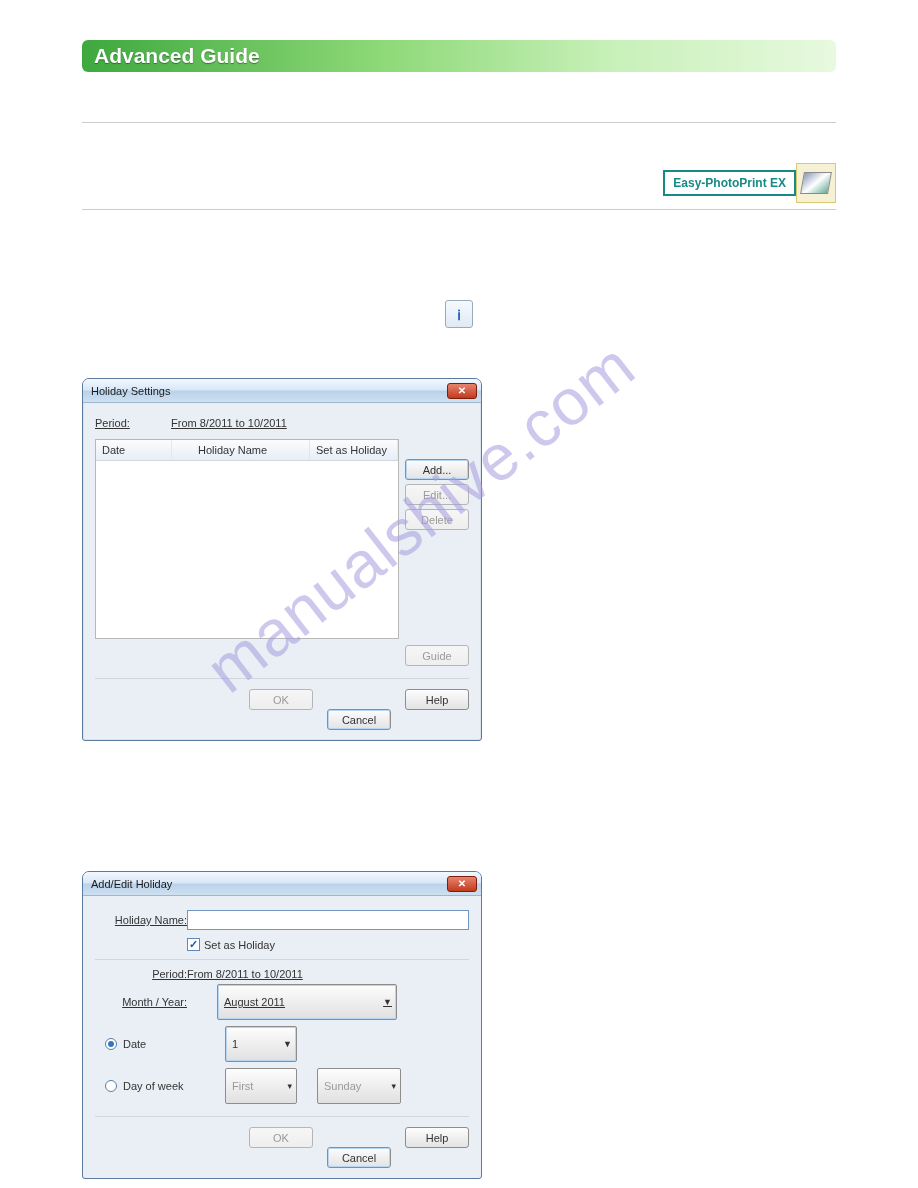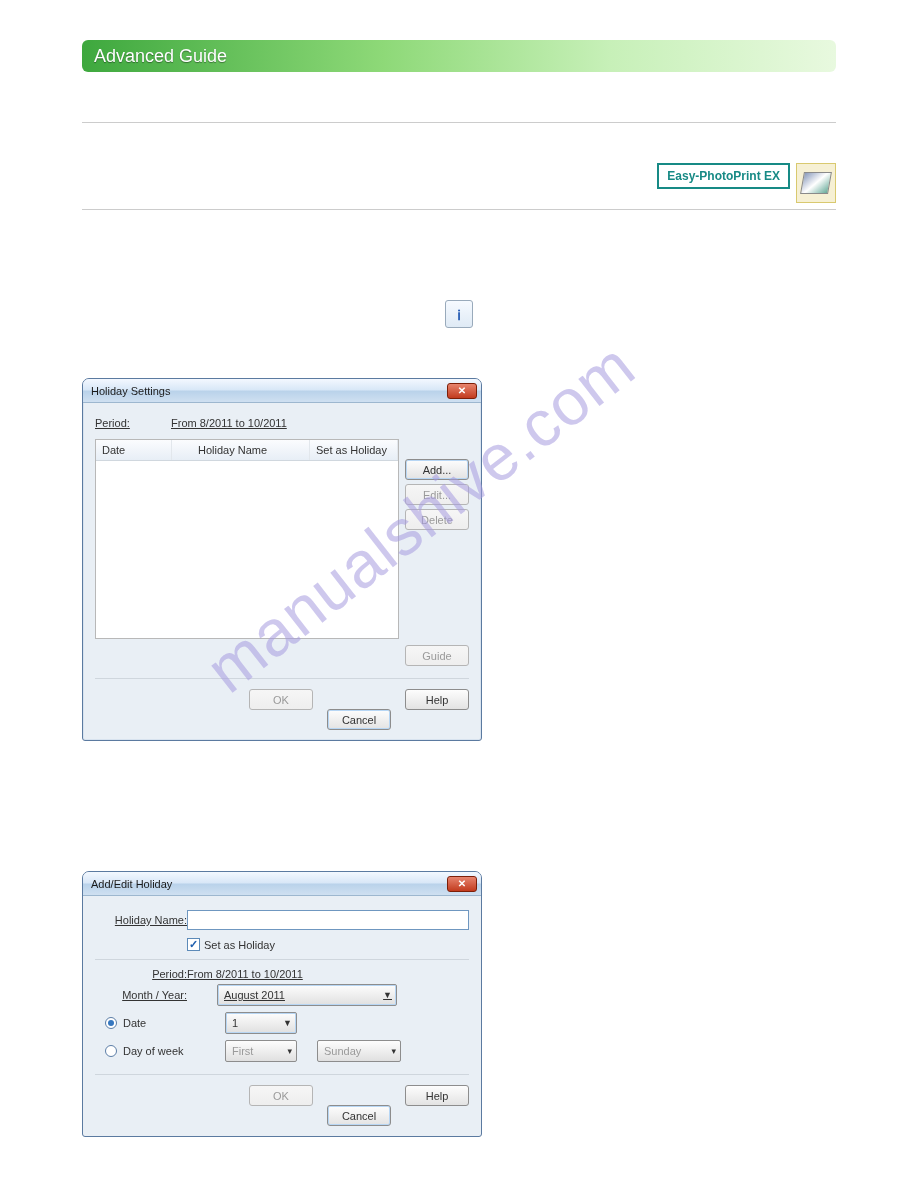--- a/index.html
+++ b/index.html
@@ -14,37 +14,37 @@
     position: relative;
   }
   .page {
     padding: 40px 82px 60px 82px;
   }
   .guide-banner {
     height: 32px;
     background: linear-gradient(to right, #3ea83e, #8ed978 40%, #c7f0b8 70%, #e8f9df);
     border-radius: 6px;
     color: #fff;
-    font-size: 18px;
-    font-weight: normal;
+    font-size: 21px;
+    font-weight: bold;
     line-height: 32px;
     padding-left: 12px;
     text-shadow: 0 1px 1px rgba(0,0,0,.4);
     margin-bottom: 50px;
   }
   hr.sep {
     border: none;
     border-top: 1px solid #ccc;
     margin: 0;
   }
   .right-group {
     display: flex;
-    align-items: flex-start;
+    align-items: center;
     justify-content: flex-end;
-    gap: 6px;
+    gap: 0;
     margin: 40px 0 6px 0;
   }
   .epp-btn {
     border: 2px solid #178a85;
     color: #178a85;
     font-weight: bold;
     font-size: 12px;
     padding: 4px 8px;
     background: #fff;
   }
@@ -129,21 +129,21 @@
   .winbtn.primary { box-shadow: inset 0 0 0 1px #b7d6f4; margin-top: 20px; }
   .winbtn.disabled { color:#9a9a9a; border-color:#b5b5b5; background:linear-gradient(#f6f6f6,#eee); }
   .bottom-btns { display:flex; justify-content:flex-end; gap:14px; margin-top:12px; padding-top:10px; border-top:1px solid #cfd6dd; }
   .hr-light { border-top:1px solid #cfd6dd; margin:8px 0; }
 
   .dialog2 { width:400px; border:1px solid #5b7aa0; border-radius:7px 7px 3px 3px; background:#e9eff5; }
   .tinput { flex:1; height:20px; border:1px solid #6f97c0; background:#fff; }
   .chk { display:flex; align-items:center; gap:4px; margin:8px 0 8px 92px; }
   .chk-box { width:13px;height:13px;border:1px solid #5c8ab8;background:#fff;display:flex;align-items:center;justify-content:center;color:#1f5fae;font-size:11px;font-weight:bold; }
   .dropdown {
-    height:22px; border:1px solid #8d8d8d; border-radius:2px;
+    height:36px; border:1px solid #8d8d8d; border-radius:2px;
     background:linear-gradient(#fdfdfd,#e0e0e0);
     display:flex;align-items:center;justify-content:space-between;
     padding:0 4px 0 6px; font-size:11px;
   }
   .dropdown .arrow { font-size:9px; color:#333; }
   .dropdown.sel { box-shadow: inset 0 0 0 1px #b7d6f4; }
   .dropdown.wide { width:180px; }
   .dropdown.med { width:72px; }
   .dropdown.med2 { width:84px; }
   .radio-row { display:flex; align-items:center; gap:6px; margin:6px 0 6px 10px; }

